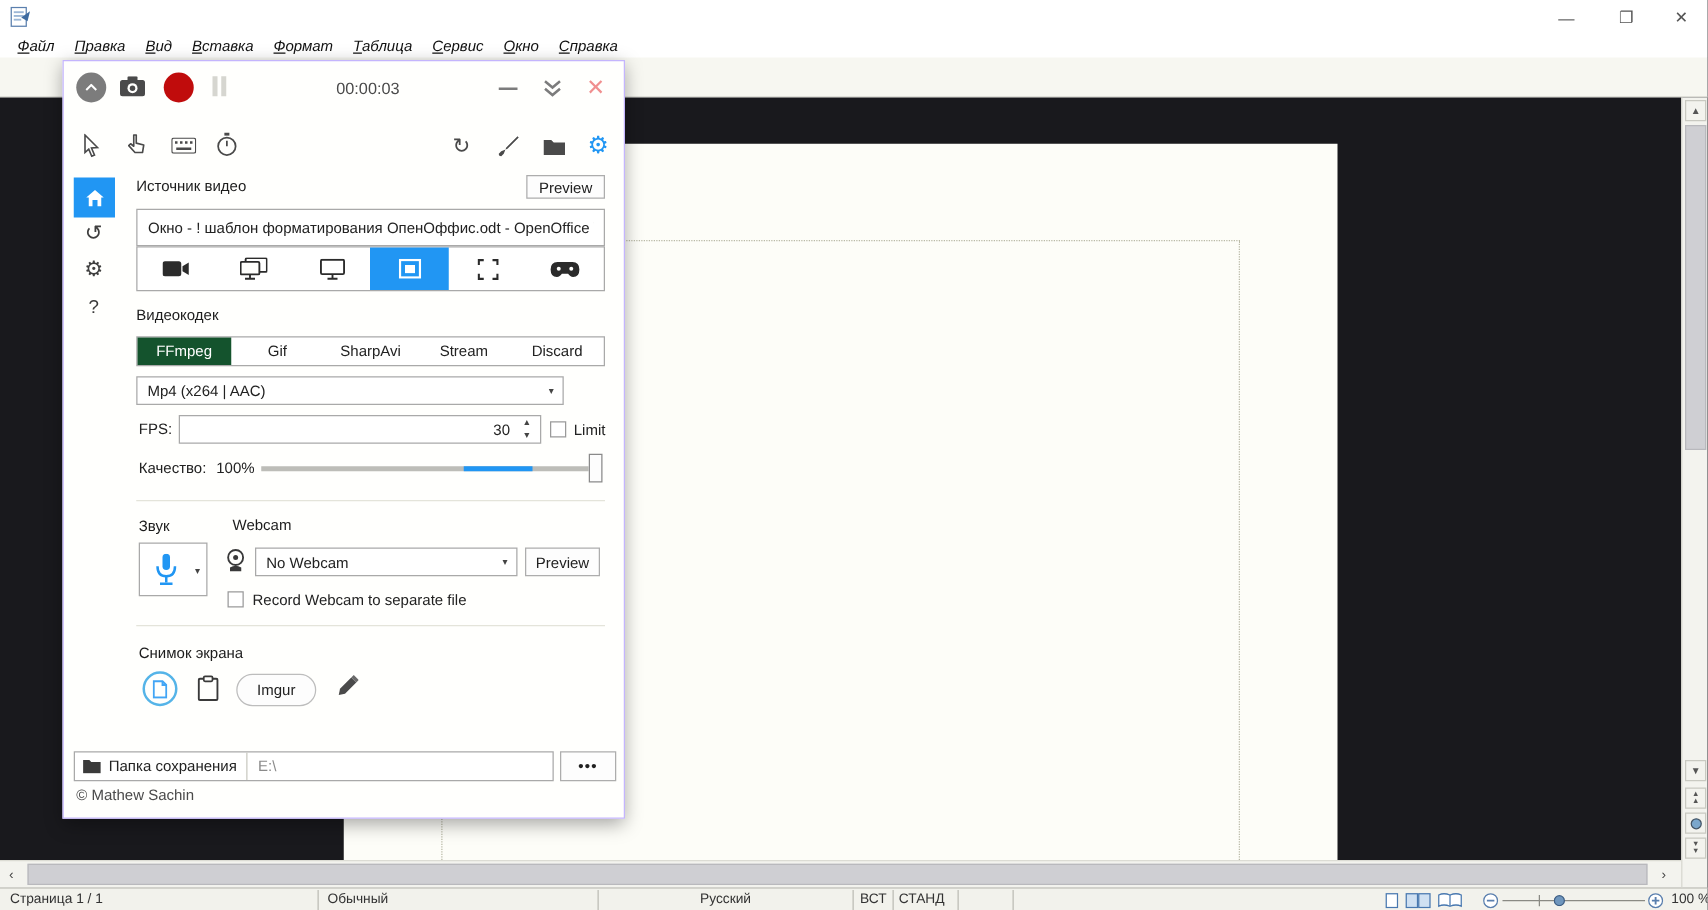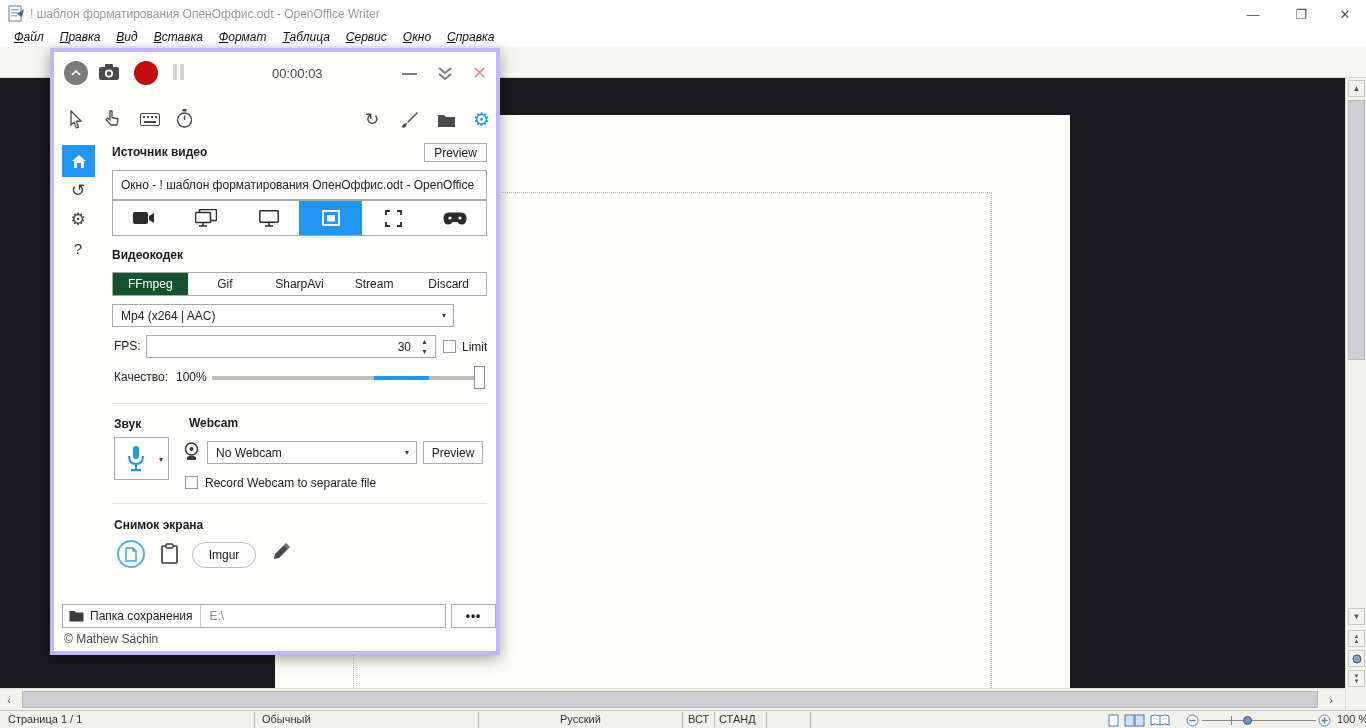--- a/index.html
+++ b/index.html
@@ -33,25 +33,25 @@
   .sbtn{left:2px;width:17px;height:17px;display:flex;align-items:center;justify-content:center;font-size:8px;color:#555;background:#f3f3ee;border:1px solid #c9c9c1;box-sizing:border-box;}
   .vthumb{left:2px;top:22px;width:17px;height:260px;background:#cfcfd3;border:1px solid #b9b9bd;box-sizing:border-box;}
   .hscroll{left:0;top:610px;width:1345px;height:22px;background:#f3f3ee;border-top:1px solid #dcdcd4;box-sizing:border-box;}
   .hthumb{left:22px;top:2px;width:1296px;height:17px;background:#cfcfd3;border:1px solid #b9b9bd;box-sizing:border-box;}
   .hbtn{top:2px;width:18px;height:17px;display:flex;align-items:center;justify-content:center;font-size:11px;color:#444;}
   
   .statusbar{left:0;top:710px;width:1366px;height:18px;background:#f2f2ec;border-top:1px solid #c9c9c1;box-sizing:border-box;font-size:11px;color:#333;}
   .ssep{top:1px;width:1px;height:16px;background:#bcbcb4;}
   .scell{top:2px;white-space:nowrap;}
   
-  .captura{left:50px;top:48px;width:450px;height:607px;background:#fffffd;border:4px solid #c4b5fd;box-sizing:border-box;box-shadow:0 4px 14px rgba(0,0,0,.35);z-index:50;}
+  .captura{left:50px;top:48px;width:450px;height:607px;background:#fffffd;border:1px solid #c4b5fd;box-sizing:border-box;box-shadow:0 4px 14px rgba(0,0,0,.35);z-index:50;}
   .cap-title{left:0;top:0;width:448px;height:44px;}
   .circle-btn{width:24px;height:24px;border-radius:50%;background:#7c7c7c;color:#fff;display:flex;align-items:center;justify-content:center;}
   .rec-btn{width:24px;height:24px;border-radius:50%;background:#c00c0c;}
-  .cap-label{font-size:12px;font-weight:bold;color:#1c1c1c;}
+  .cap-label{font-size:12px;font-weight:normal;color:#1c1c1c;}
   .cap-box{border:1px solid #a9a9a9;box-sizing:border-box;background:#fff;}
   .cap-btn{border:1px solid #adadad;box-sizing:border-box;background:#fdfdfd;font-size:12px;color:#222;display:flex;align-items:center;justify-content:center;}
   .tab{display:flex;align-items:center;justify-content:center;font-size:12px;color:#222;height:100%;box-sizing:border-box;}
   .tab.sel{background:#14532d;color:#fff;}
   .mode-cell{display:flex;align-items:center;justify-content:center;height:100%;}
   .mode-cell.sel{background:#2196f3;}
   .chk{width:13px;height:13px;border:1px solid #9a9a9a;background:#fff;box-sizing:border-box;}
   .cap-sep{height:1px;background:#e4e4da;}
   .cap-text{font-size:12px;color:#222;}
   .sideicon{color:#3f3f3f;display:flex;align-items:center;justify-content:center;}
@@ -63,21 +63,20 @@
 <div class="abs titlebar">
   <div class="abs" style="left:8px;top:5px">
     <svg width="17" height="18" viewBox="0 0 17 18">
         <rect x="1" y="1" width="12" height="15" fill="#fff" stroke="#5a7fae"></rect>
         <rect x="3" y="4" width="8" height="1.5" fill="#9db7d6"></rect>
         <rect x="3" y="7" width="8" height="1.5" fill="#9db7d6"></rect>
         <rect x="3" y="10" width="6" height="1.5" fill="#9db7d6"></rect>
         <path d="M9 9 L16 4 L14 12 Z" fill="#3d6aa0"></path>
       </svg>
   </div>
-  <div class="abs title-text">! шаблон форматирования ОпенОффис.odt - OpenOffice Writer</div>
   <div class="abs winbtn" style="left:1236px">—</div>
   <div class="abs winbtn" style="left:1284px">❐</div>
   <div class="abs winbtn" style="left:1328px">✕</div>
 </div>
 
 <div class="abs menubar">
   <span class="menu-item">Файл</span>
   <span class="menu-item">Правка</span>
   <span class="menu-item">Вид</span>
   <span class="menu-item">Вставка</span>

